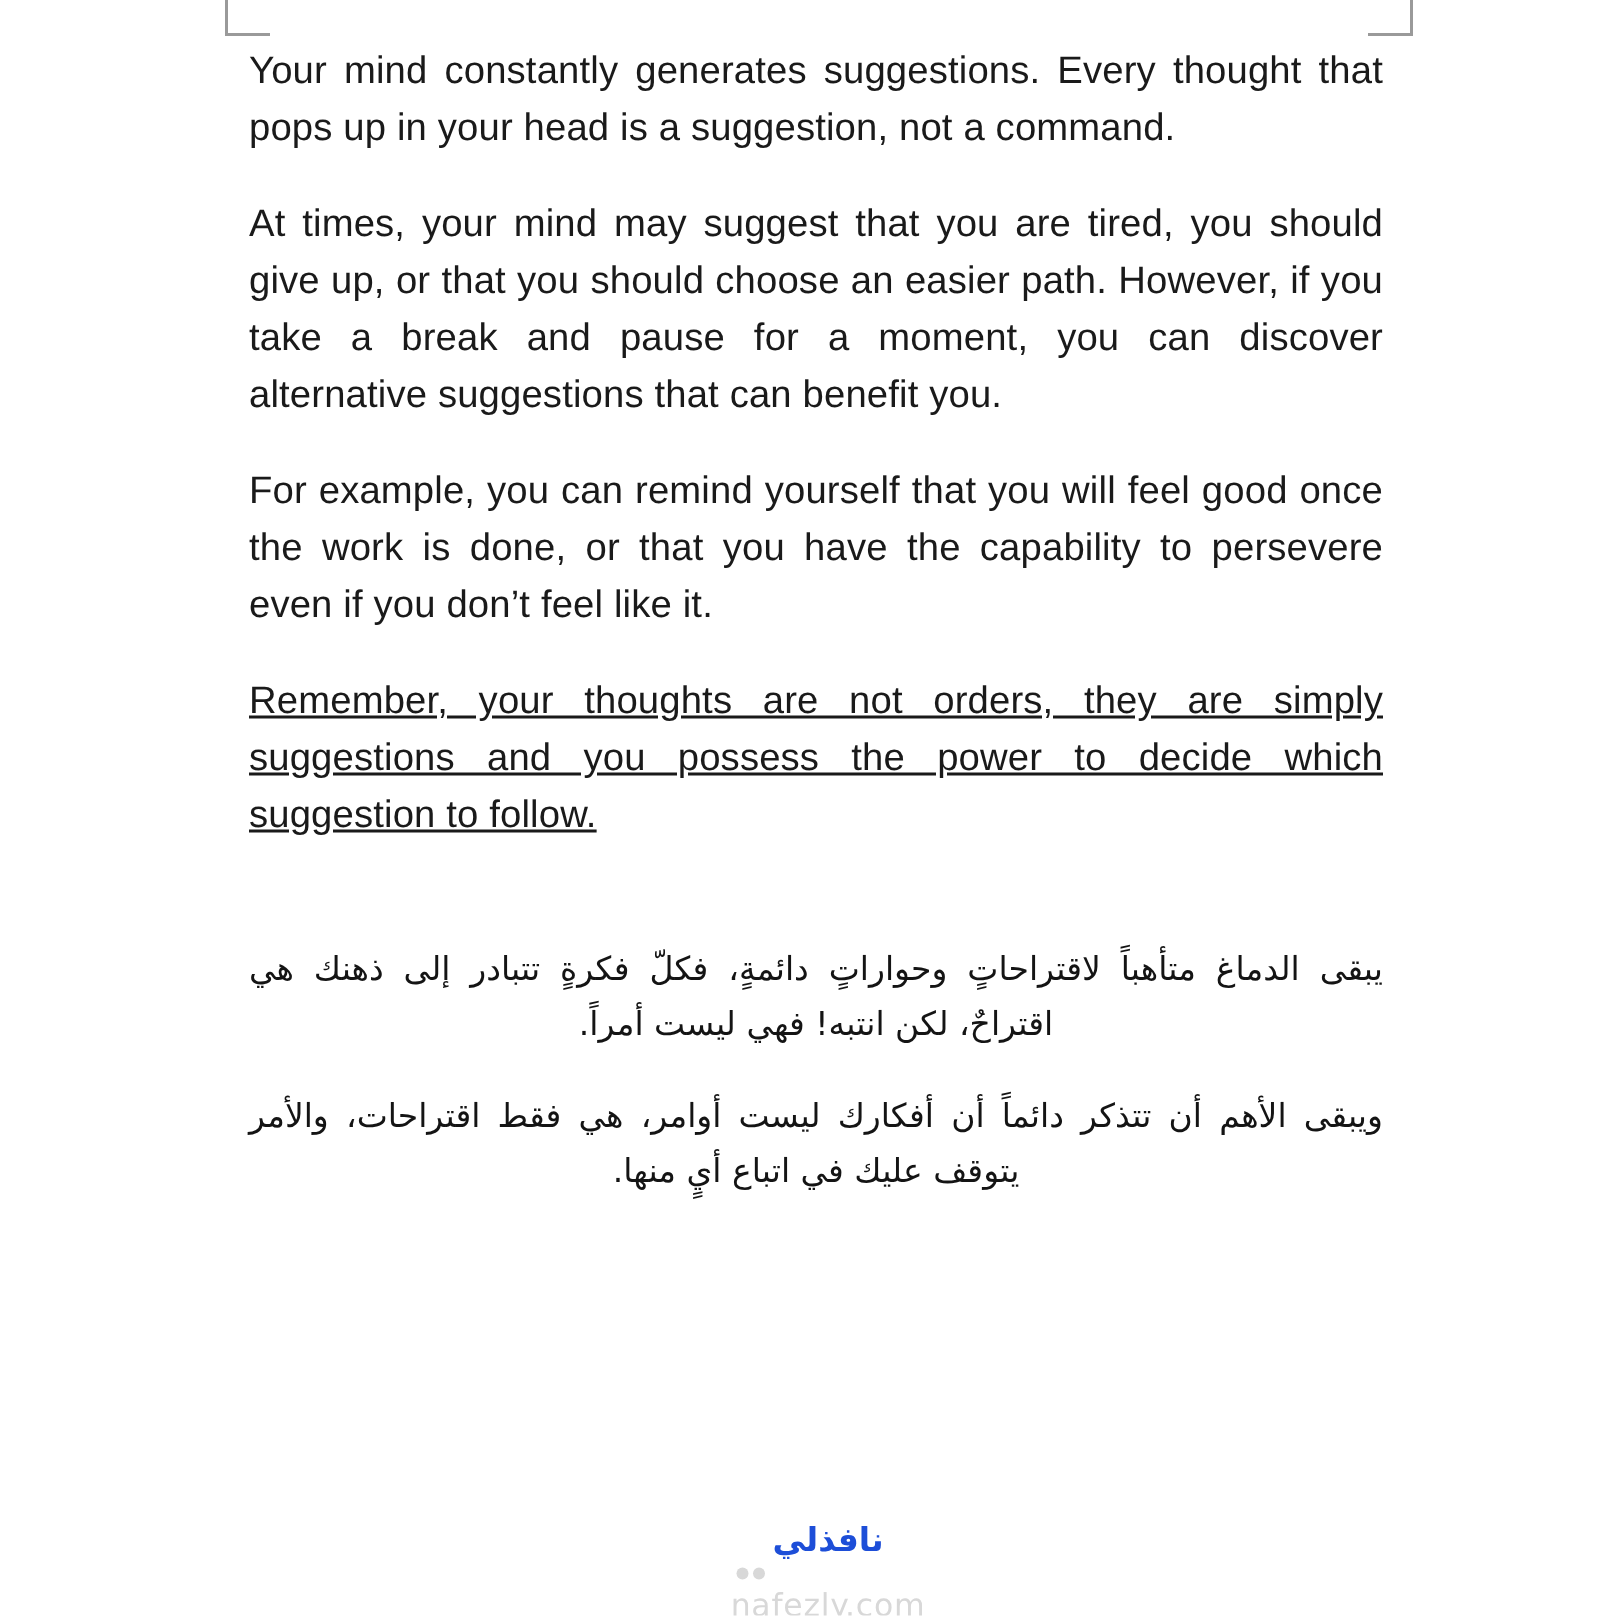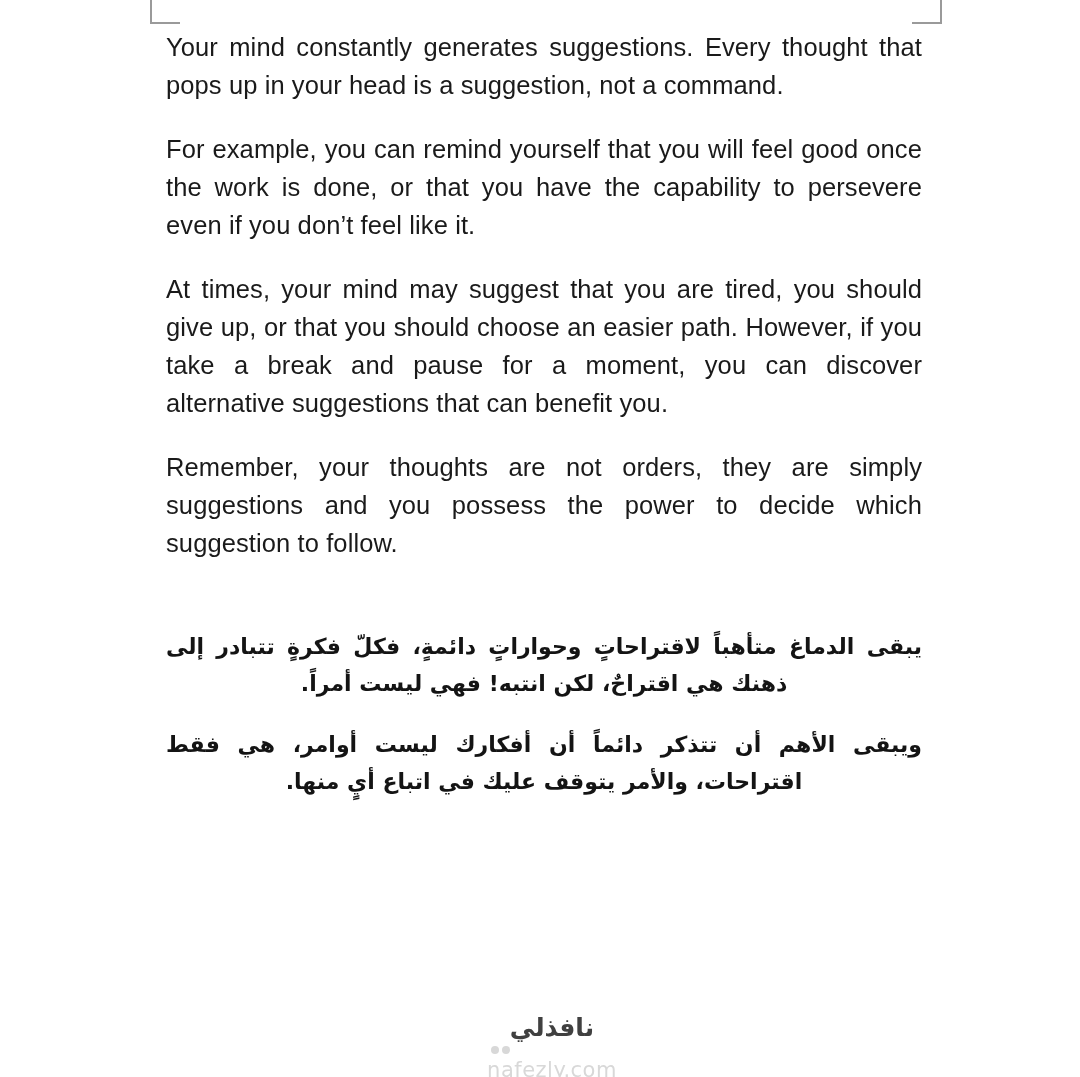--- a/index.html
+++ b/index.html
@@ -57,20 +57,21 @@
     font-family: "Liberation Sans", sans-serif;
     font-size: 25.5px;
     line-height: 38px;
     color: #1a1a1a;
     text-align: justify;
     text-justify: inter-word;
     letter-spacing: 0.1px;
   }
   p.en.last-en {
     margin-bottom: 0;
+    text-decoration: underline;
   }
   p.en:last-child {
     margin-bottom: 0;
   }
 
   .ar-block {
     position: absolute;
     left: 162px;
     top: 628px;
     width: 756px;
@@ -80,21 +81,20 @@
   p.ar {
     margin: 0 0 24px 0;
     font-family: "DejaVu Sans", "Liberation Sans", sans-serif;
     font-size: 22px;
     line-height: 37px;
     color: #141414;
     text-align: justify;
     text-align-last: center;
     direction: rtl;
     unicode-bidi: isolate;
-    font-weight: bold;
   }
   p.ar.ar-first {
     text-align: justify;
     text-align-last: center;
   }
   p.ar:last-child {
     margin-bottom: 0;
   }
 
   
@@ -103,23 +103,23 @@
     left: 473px;
     top: 1013px;
     width: 150px;
     text-align: center;
     pointer-events: none;
     user-select: none;
   }
   .watermark .wm-ar {
     display: block;
     font-family: "DejaVu Sans", sans-serif;
-    font-size: 25px;
+    font-size: 22px;
     font-weight: bold;
-    color: #404040;
+    color: #1d4ed8;
     direction: rtl;
     line-height: 30px;
     letter-spacing: 1px;
   }
   .watermark .wm-dots {
     position: absolute;
     left: 14px;
     top: 27px;
     width: 22px;
     height: 9px;
@@ -145,22 +145,22 @@
 </head>
 <body>
 
 <div class="page">
 
   <div class="crop-mark tl"></div>
   <div class="crop-mark tr"></div>
 
   <div class="content">
     <p class="en">Your mind constantly generates suggestions. Every thought that pops up in your head is a suggestion, not a command.</p>
+    <p class="en">At times, your mind may suggest that you are tired, you should give up, or that you should choose an easier path. However, if you take a break and pause for a moment, you can discover alternative suggestions that can benefit you.</p>
     <p class="en">For example, you can remind yourself that you will feel good once the work is done, or that you have the capability to persevere even if you don’t feel like it.</p>
-    <p class="en">At times, your mind may suggest that you are tired, you should give up, or that you should choose an easier path. However, if you take a break and pause for a moment, you can discover alternative suggestions that can benefit you.</p>
     <p class="en last-en">Remember, your thoughts are not orders, they are simply suggestions and you possess the power to decide which suggestion to follow.</p>
   </div>
 
   <div class="ar-block">
     <p class="ar ar-first">يبقى الدماغ متأهباً لاقتراحاتٍ وحواراتٍ دائمةٍ، فكلّ فكرةٍ تتبادر إلى ذهنك هي اقتراحٌ، لكن انتبه! فهي ليست أمراً.</p>
     <p class="ar">ويبقى الأهم أن تتذكر دائماً أن أفكارك ليست أوامر، هي فقط اقتراحات، والأمر يتوقف عليك في اتباع أيٍ منها.</p>
   </div>
 
   <div class="watermark">
     <span class="wm-ar">نافذلي</span>

